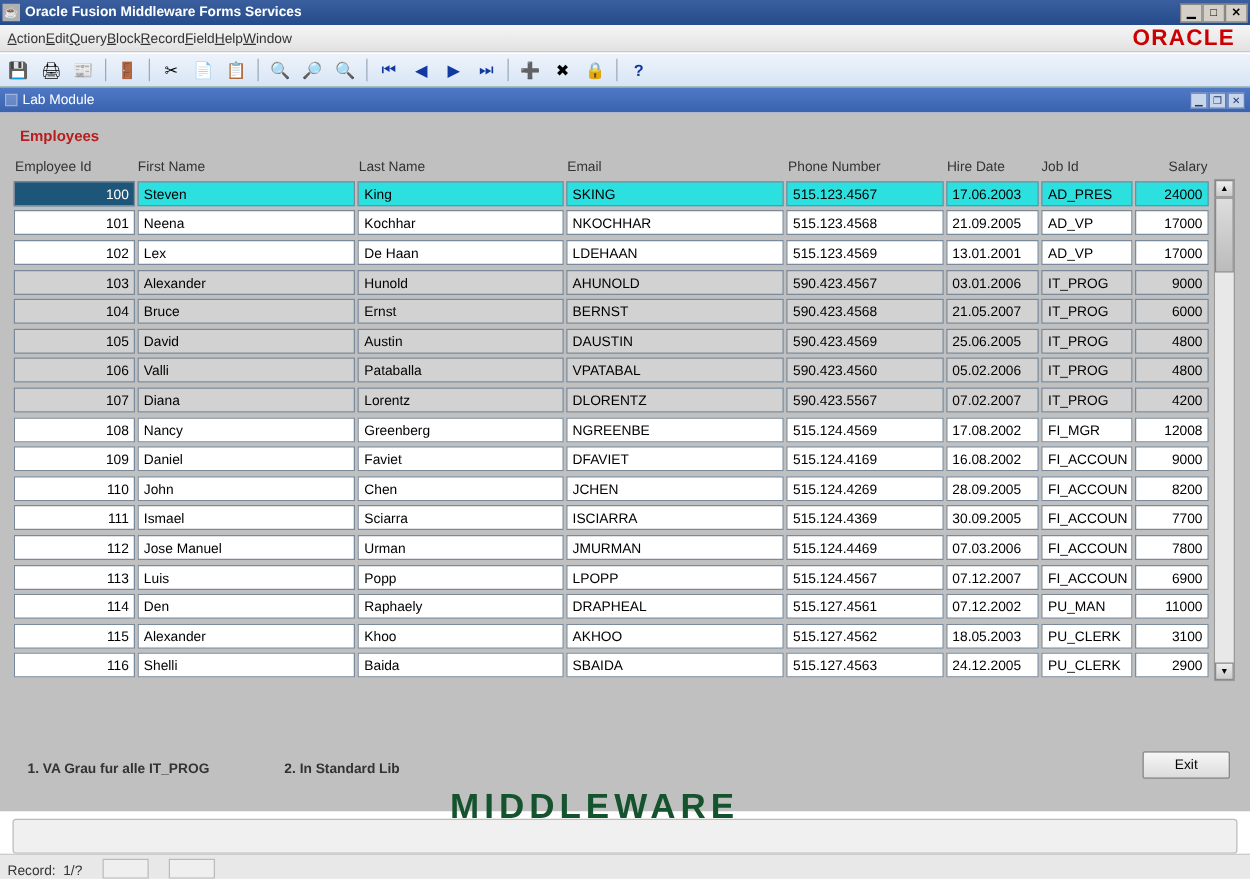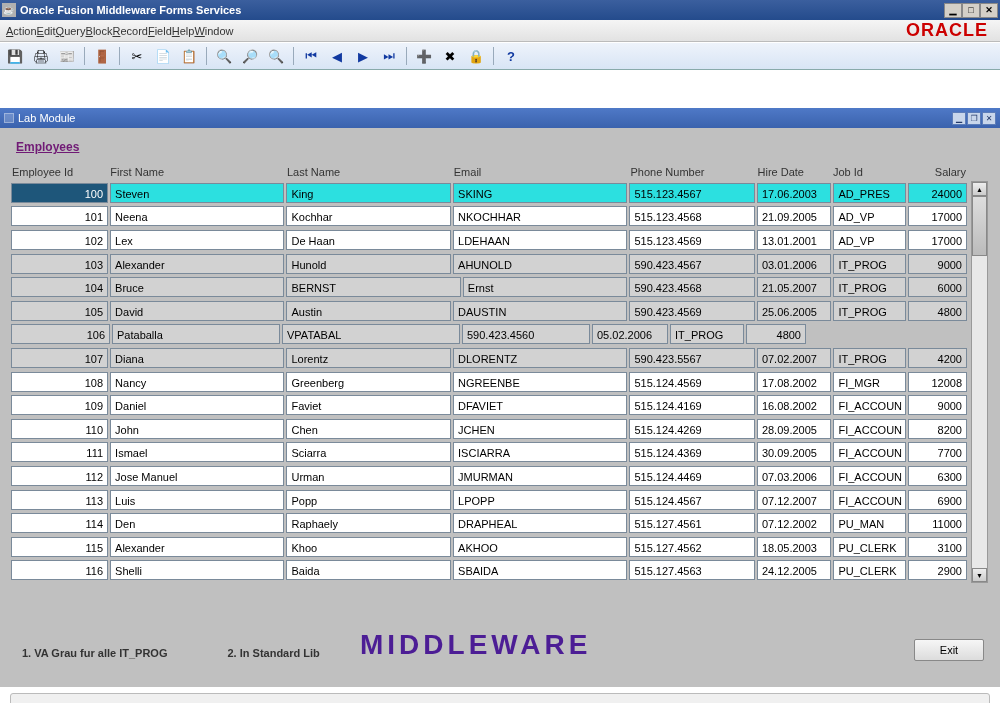--- a/index.html
+++ b/index.html
@@ -18,28 +18,28 @@
 .menubar .menu-item span.u { text-decoration: underline; }
 .menubar .spacer { flex: 1; }
 .oracle-logo { font-family: Arial, sans-serif; font-weight: bold; color: #c00; font-size: 18px; letter-spacing: 1px; padding-right:6px;}
 
 
 .toolbar { height: 28px; background: linear-gradient(#eef3fb,#d8e5f5); border-top: 1px solid #fff; border-bottom: 1px solid #8aa; display: flex; align-items: center; padding: 0 4px; gap: 4px; }
 .tbtn { width: 22px; height: 22px; display: flex; align-items: center; justify-content: center; cursor: pointer; font-size: 13px; border: 1px solid transparent; border-radius:2px;}
 .tsep { width: 1px; height: 18px; background: #9ab; margin: 0 2px; }
 
 
-.module-bar { height: 20px; background: linear-gradient(#4f79c7,#3a62ad); color: #fff; display: flex; align-items: center; padding: 0 4px; font-size: 11px; margin-top: 38px; }
+.module-bar { height: 20px; background: linear-gradient(#4f79c7,#3a62ad); color: #fff; display: flex; align-items: center; padding: 0 4px; font-size: 11px; }
 .module-bar .mico { width:10px; height:10px; background:#fff3; border:1px solid #ffffff55; margin-right:4px;}
 .module-bar .spacer { flex: 1; }
 .mini-btn { width: 14px; height: 13px; background: #c8d6eb; border: 1px solid #5b7cb8; margin-left: 1px; display:flex; align-items:center; justify-content:center; font-size:8px; color:#22396a; cursor:pointer;}
 
 
 .work-area { background: #c0c0c0; padding: 10px 10px 6px 10px; height: 559px; position: relative; }
-.section-title { font-weight: bold; color: #701a75; font-size: 12px; margin: 2px 0 10px 6px; text-decoration: underline; }
+.section-title { font-weight: bold; color: #b91c1c; font-size: 12px; margin: 2px 0 10px 6px; }
 
 .grid-wrap { background: #c0c0c0; }
 .col-headers { display: flex; color: #333; font-size: 11px; padding: 2px 24px 3px 2px; }
 .col-headers div { overflow: hidden; white-space: nowrap; }
 
 .c-id { width: 99px; text-align:left; }
 .c-fn { width: 178px; }
 .c-ln { width: 168px; }
 .c-em { width: 178px; }
 .c-ph { width: 128px; }
@@ -66,21 +66,21 @@
 
 .bottom-notes { position:absolute; left:22px; bottom:28px; display:flex; gap:60px; font-weight:bold; color:#333; font-size:11px;}
 .exit-btn { position:absolute; right:16px; bottom:26px; width:70px; height:22px; background:linear-gradient(#f6f6f6,#dcdcdc); border:1px solid #888; border-radius:2px; display:flex; align-items:center; justify-content:center; cursor:pointer; font-size:11px;}
 
 
 .msg-box { margin: 6px 10px 0 10px; height: 28px; background:#f0f0f0; border:1px solid #bbb; border-radius:3px; }
 
 
 .statusbar { height: 20px; background:#e8e8e8; border-top:1px solid #ccc; display:flex; align-items:flex-end; padding:0 6px; font-size:11px; color:#333; gap:6px;}
 .status-well { border:1px solid #bbb; background:#efefef; padding:1px 28px 1px 4px; font-size:11px; margin-left:10px;}
-.status-ghost { position:absolute; left:360px; bottom:42px; font-size:28px; font-weight:bold; color:#4c1d95; letter-spacing:4px; pointer-events:none;}
+.status-ghost { position:absolute; left:360px; bottom:42px; font-size:28px; font-weight:bold; color:#14532d; letter-spacing:4px; pointer-events:none;}
 </style>
 </head>
 <body>
 
 <div class="titlebar">
   <span class="icon">☕</span>
   <span>Oracle Fusion Middleware Forms Services</span>
   <span class="spacer"></span>
   <div class="win-btns">
     <div class="win-btn">▁</div>
@@ -194,39 +194,40 @@
           <div class="cell c-ln ln">Hunold</div>
           <div class="cell c-em em">AHUNOLD</div>
           <div class="cell c-ph ph">590.423.4567</div>
           <div class="cell c-hd hd">03.01.2006</div>
           <div class="cell c-jb jb">IT_PROG</div>
           <div class="cell c-sa sa">9000</div>
         </div>
         <div class="row gray">
           <div class="cell c-id id">104</div>
           <div class="cell c-fn fn">Bruce</div>
+          <div class="cell c-ln ln">Ernst</div>
           <div class="cell c-em em">BERNST</div>
-          <div class="cell c-ln ln">Ernst</div>
           <div class="cell c-ph ph">590.423.4568</div>
           <div class="cell c-hd hd">21.05.2007</div>
           <div class="cell c-jb jb">IT_PROG</div>
           <div class="cell c-sa sa">6000</div>
         </div>
         <div class="row gray">
           <div class="cell c-id id">105</div>
           <div class="cell c-fn fn">David</div>
           <div class="cell c-ln ln">Austin</div>
           <div class="cell c-em em">DAUSTIN</div>
           <div class="cell c-ph ph">590.423.4569</div>
           <div class="cell c-hd hd">25.06.2005</div>
           <div class="cell c-jb jb">IT_PROG</div>
           <div class="cell c-sa sa">4800</div>
         </div>
         <div class="row gray">
           <div class="cell c-id id">106</div>
+          <div class="cell c-fn fn">Valli</div>
           <div class="cell c-ln ln">Pataballa</div>
           <div class="cell c-em em">VPATABAL</div>
           <div class="cell c-ph ph">590.423.4560</div>
           <div class="cell c-hd hd">05.02.2006</div>
           <div class="cell c-jb jb">IT_PROG</div>
           <div class="cell c-sa sa">4800</div>
         </div>
         <div class="row gray">
           <div class="cell c-id id">107</div>
           <div class="cell c-fn fn">Diana</div>
@@ -278,21 +279,21 @@
           <div class="cell c-sa sa">7700</div>
         </div>
         <div class="row white">
           <div class="cell c-id id">112</div>
           <div class="cell c-fn fn">Jose Manuel</div>
           <div class="cell c-ln ln">Urman</div>
           <div class="cell c-em em">JMURMAN</div>
           <div class="cell c-ph ph">515.124.4469</div>
           <div class="cell c-hd hd">07.03.2006</div>
           <div class="cell c-jb jb">FI_ACCOUN</div>
-          <div class="cell c-sa sa">6300</div>
+          <div class="cell c-sa sa">7800</div>
         </div>
         <div class="row white">
           <div class="cell c-id id">113</div>
           <div class="cell c-fn fn">Luis</div>
           <div class="cell c-ln ln">Popp</div>
           <div class="cell c-em em">LPOPP</div>
           <div class="cell c-ph ph">515.124.4567</div>
           <div class="cell c-hd hd">07.12.2007</div>
           <div class="cell c-jb jb">FI_ACCOUN</div>
           <div class="cell c-sa sa">6900</div>

